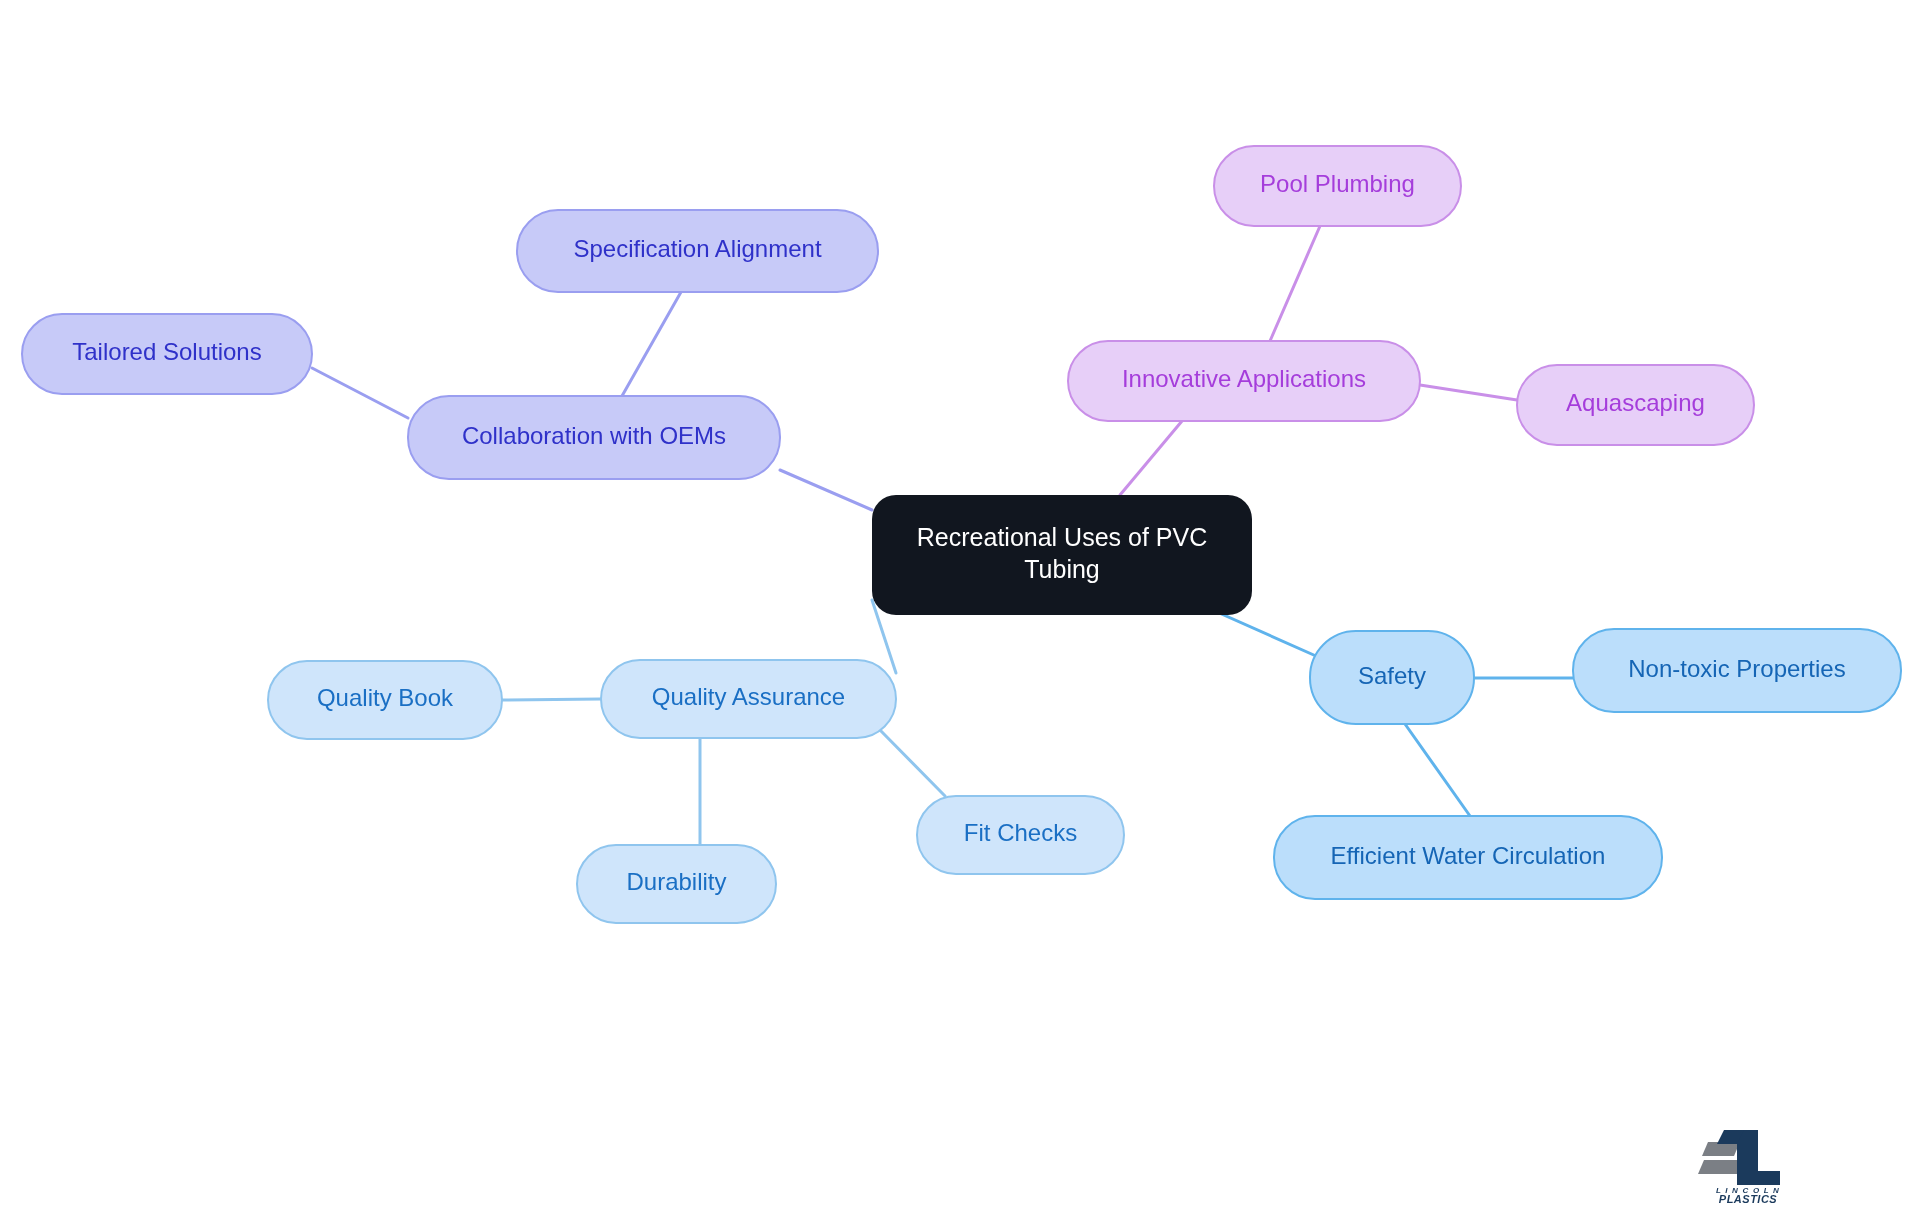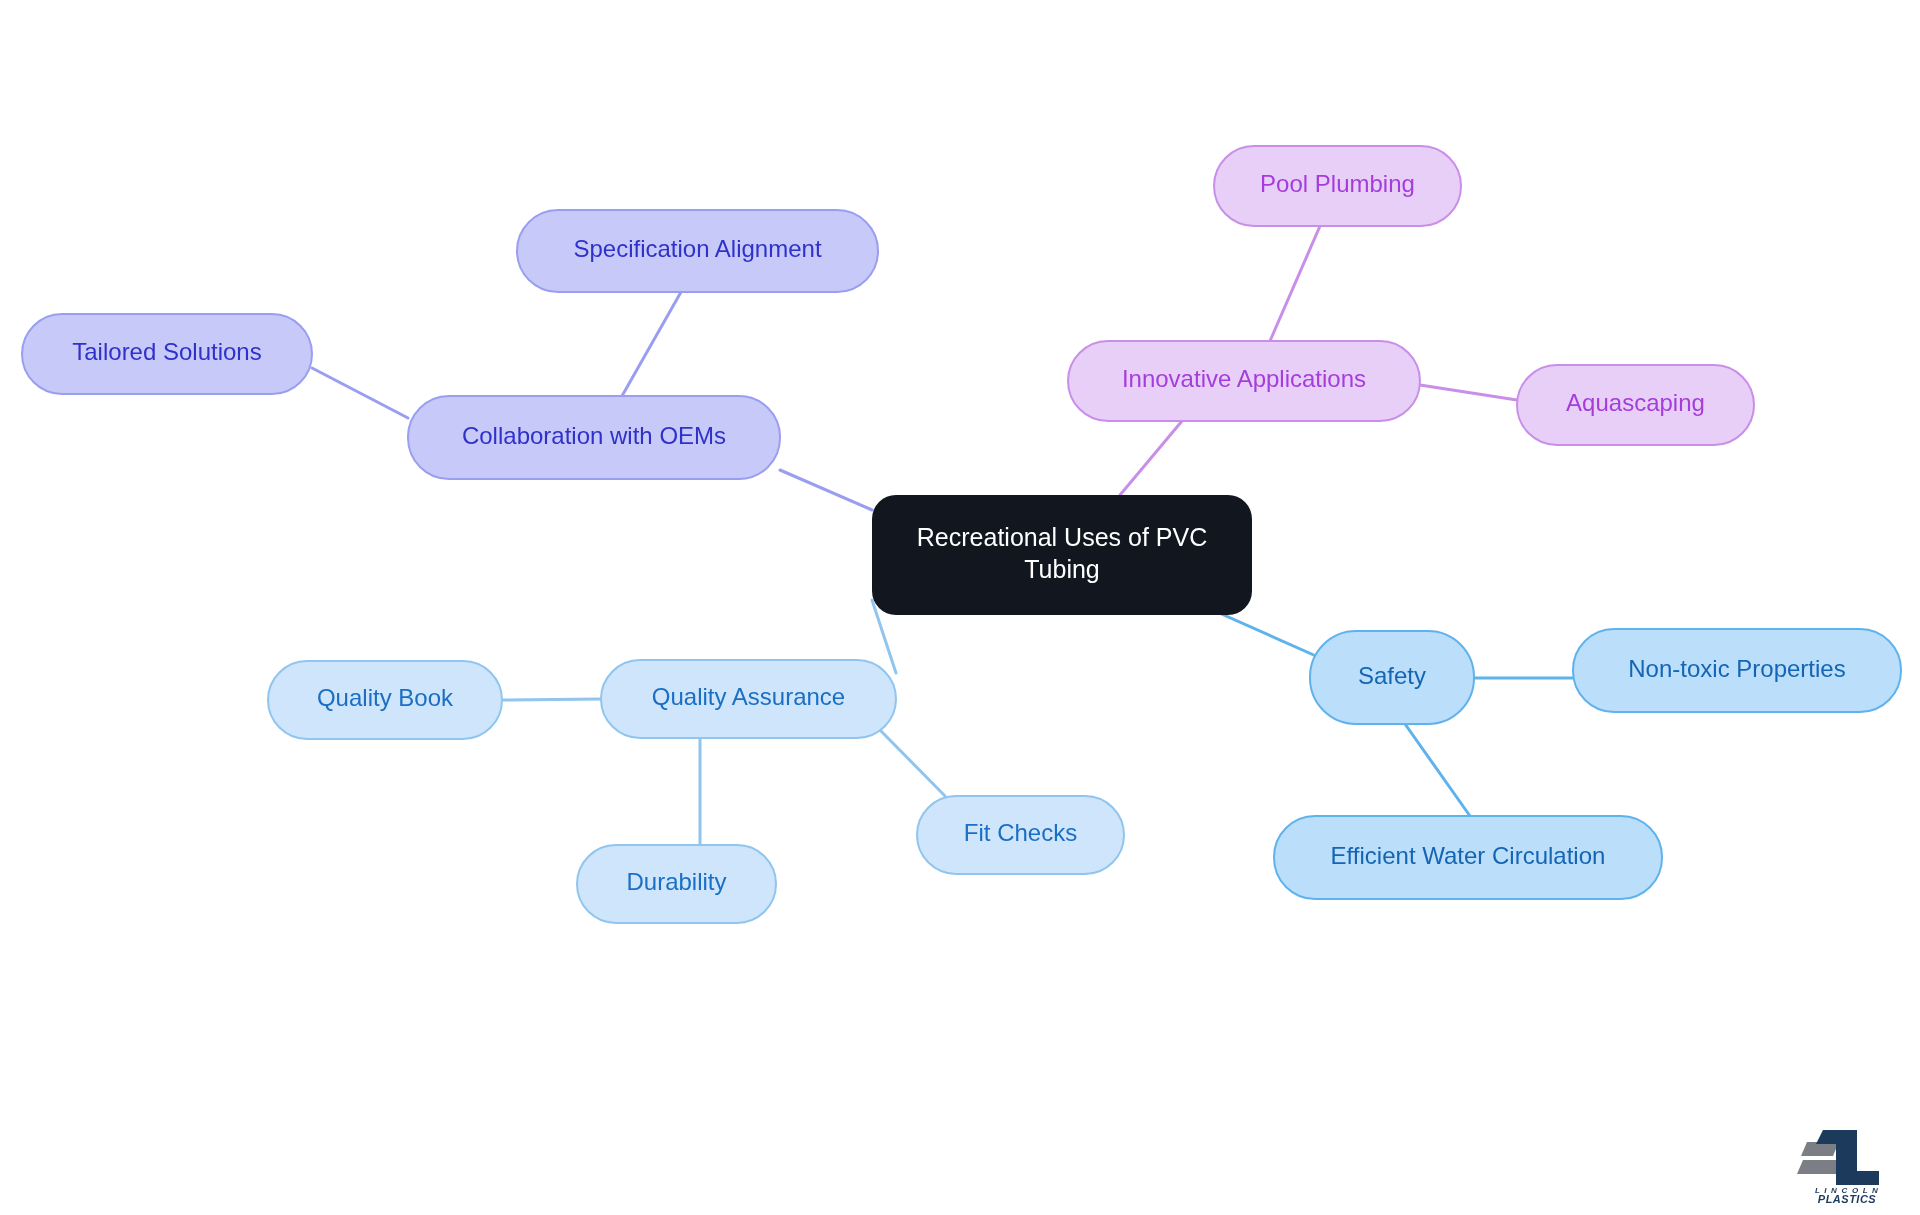--- a/index.html
+++ b/index.html
@@ -22,21 +22,21 @@
     height: 1215px;
     display: block;
   }
   .node-label {
     font-family: "Liberation Sans", sans-serif;
     text-anchor: middle;
     dominant-baseline: middle;
   }
   .logo-wrap {
     position: absolute;
-    left: 1795px;
+    left: 1696px;
     top: 1108px;
     width: 104px;
     height: 96px;
   }
 </style>
 </head>
 <body>
 
 <svg id="mindmap" viewBox="0 0 1920 1215">
   <g id="edges-layer">

